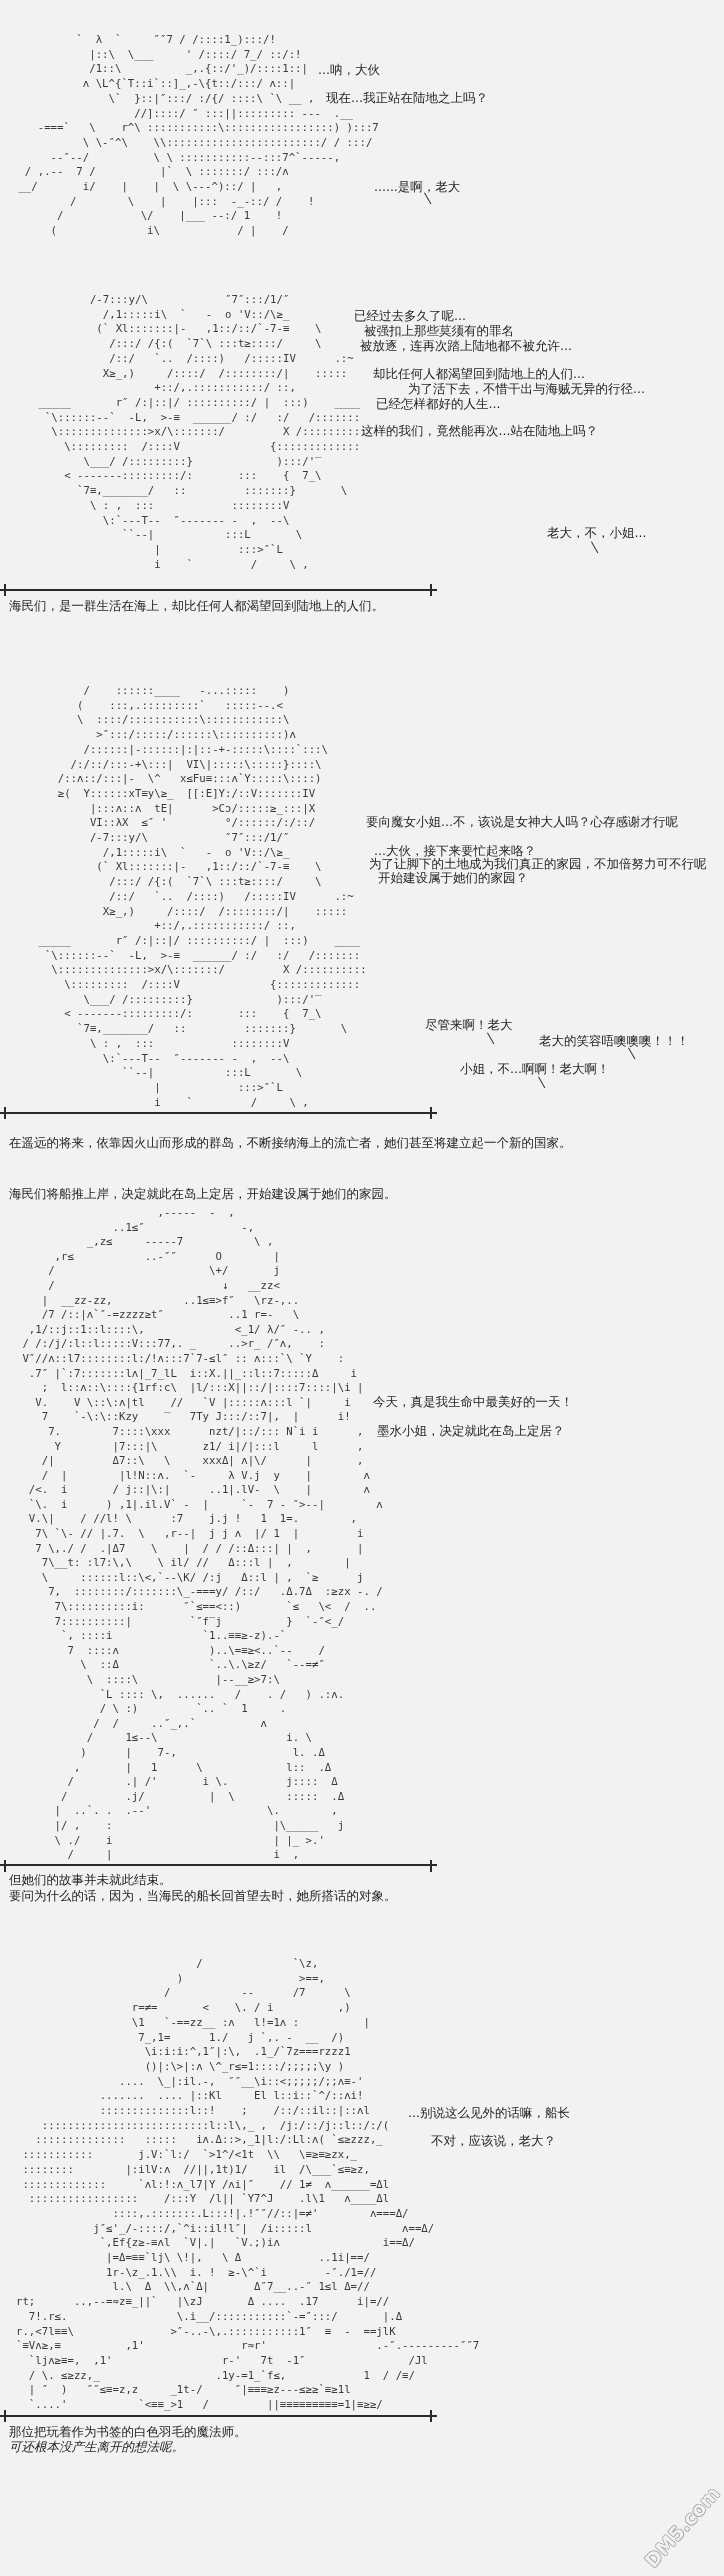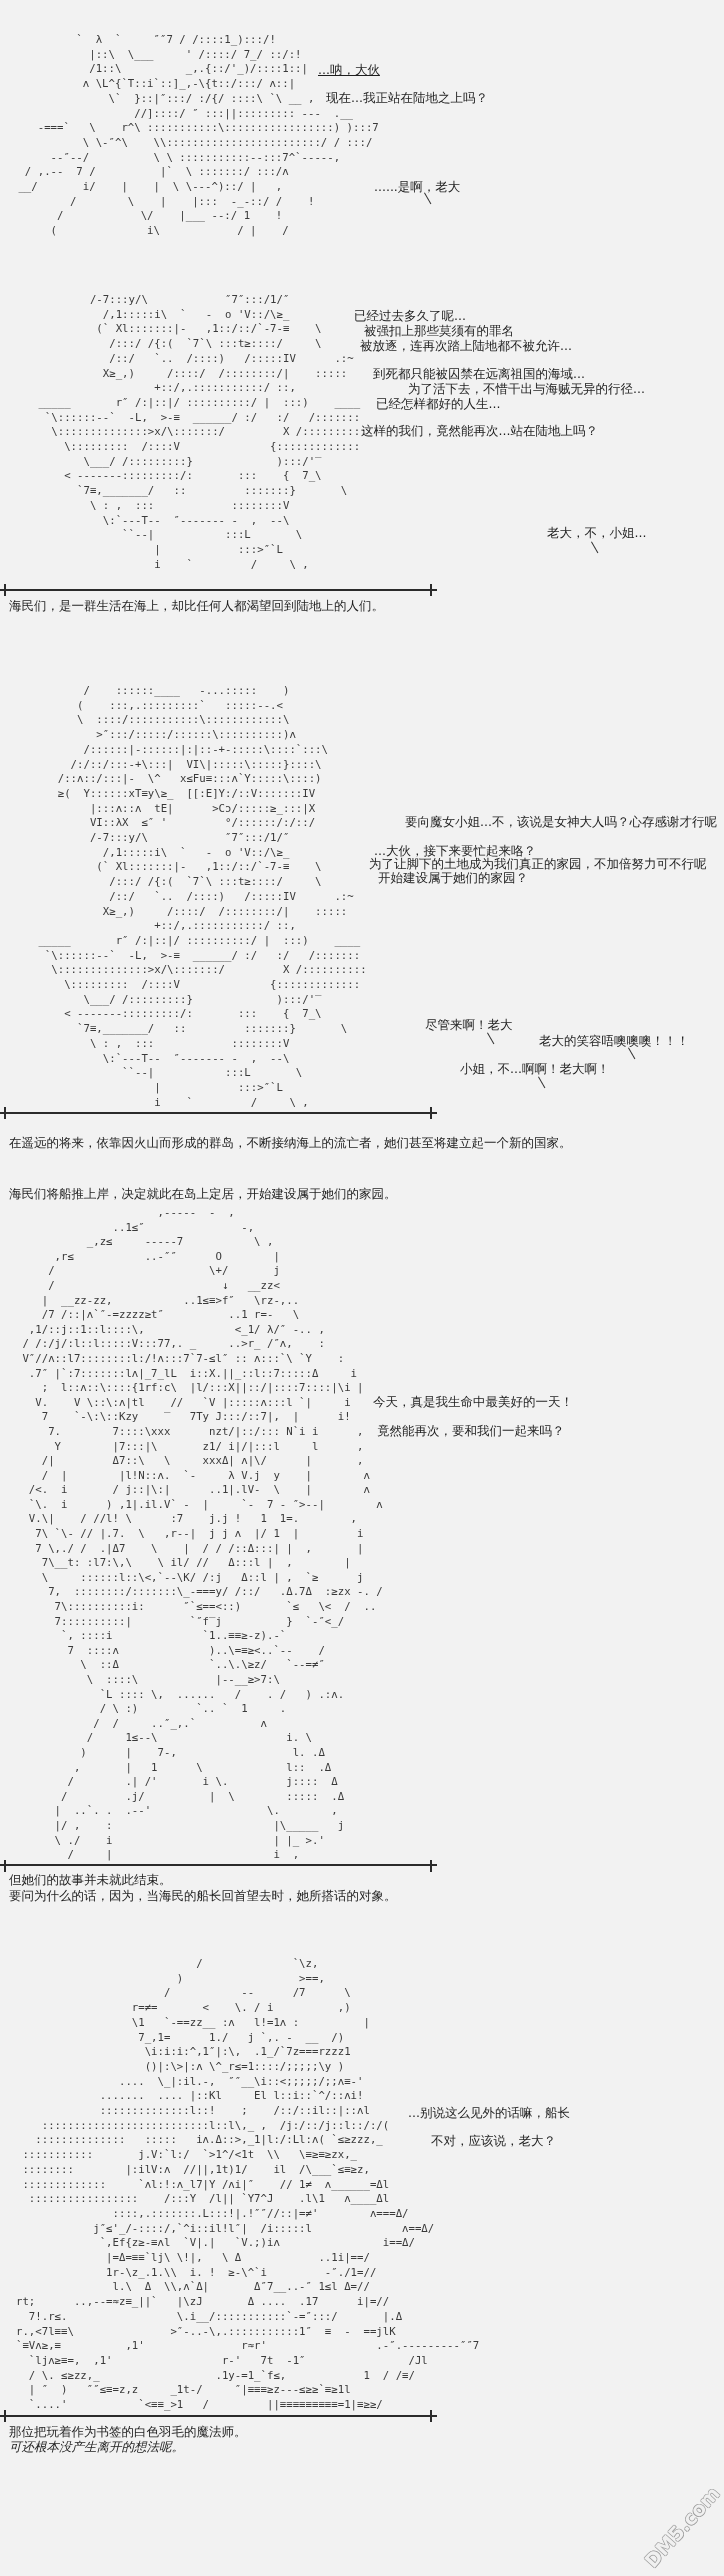--- a/index.html
+++ b/index.html
@@ -44,21 +44,21 @@
                \`  }::|″:::/ :/{/ ::::\ `\ __ ,
                    //]::::/ ″ :::||::::::::: ---  .__
     -===`   \    r^\ :::::::::::\:::::::::::::::::) ):::7
            \ \-″^\    \\::::::::::::::::::::::::/ / :::/
       --″--/          \ \ :::::::::::--:::7^`-----,
   / ,.--  7 /          |`  \ :::::::/ :::/ʌ
  __/       i/    |    |  \ \---^)::/ |   ,
          /        \    |    |:::  -_-::/ /    !
        /            \/    |___ --:/ 1    !
       (              i\            / |    /</pre>
-  <div class="t" style="left:318px;top:63px;text-decoration:underline;">...呐，大伙</div>
+  <div class="t" style="left:318px;top:63px;">...呐，大伙</div>
   <div class="t" style="left:326px;top:91px;">现在...我正站在陆地之上吗？</div>
   <div class="t" style="left:374px;top:180px;text-align:right;">......是啊，老大</div>
   <div class="tail" style="left:424px;top:193px;"></div>
 </section>
 
 <section>
   <pre class="aa" style="left:32px;top:293px;">         /-7:::y/\            ″7″:::/1/″
            /,1:::::i\  `   -  o 'V::/\≥_
           (` Xl:::::::|-   ,1::/::/`-7-≡    \
             /:::/ /{:(  `7`\ :::t≥::::/     \
@@ -73,21 +73,21 @@
      &lt; -------:::::::::/:       :::    {  7_\
        `7≡,_______/   ::         :::::::}       \
          \ : ,  :::            ::::::::V
            \:`---T--  ″------- -  ,  --\
               ``--|           :::L       \
                    |            :::&gt;″`L
                    i    `         /     \ ,</pre>
   <div class="t" style="left:354px;top:309px;">已经过去多久了呢...</div>
   <div class="t" style="left:364px;top:324px;">被强扣上那些莫须有的罪名</div>
   <div class="t" style="left:360px;top:339px;">被放逐，连再次踏上陆地都不被允许...</div>
-  <div class="t" style="left:373px;top:367px;">到死都只能被囚禁在远离祖国的海域...</div>
+  <div class="t" style="left:373px;top:367px;">却比任何人都渴望回到陆地上的人们...</div>
   <div class="t" style="left:384px;top:382px;margin-left:24px;">为了活下去，不惜干出与海贼无异的行径...</div>
   <div class="t" style="left:376px;top:397px;">已经怎样都好的人生...</div>
   <div class="t" style="left:361px;top:424px;">这样的我们，竟然能再次...站在陆地上吗？</div>
   <div class="t" style="left:547px;top:526px;">老大，不，小姐...</div>
   <div class="tail" style="left:591px;top:542px;"></div>
 
   <div>
     <div class="rule" style="top:589px;"></div>
     <div class="tick" style="left:4px;top:584px;"></div>
     <div class="tick" style="left:430px;top:584px;"></div>
@@ -118,21 +118,21 @@
    \::::::::::::::&gt;x/\:::::::/         X /::::::::::
      \:::::::::  /::::V              {:::::::::::::
         \___/ /:::::::::}             ):::/'‾
      &lt; -------:::::::::/:       :::    {  7_\
        `7≡,_______/   ::         :::::::}       \
          \ : ,  :::            ::::::::V
            \:`---T--  ″------- -  ,  --\
               ``--|           :::L       \
                    |            :::&gt;″`L
                    i    `         /     \ ,</pre>
-  <div class="t" style="left:366px;top:815px;margin-left:39px;">要向魔女小姐...不，该说是女神大人吗？心存感谢才行呢</div>
+  <div class="t" style="left:366px;top:815px;">要向魔女小姐...不，该说是女神大人吗？心存感谢才行呢</div>
   <div class="t" style="left:374px;top:844px;">...大伙，接下来要忙起来咯？</div>
   <div class="t" style="left:369px;top:857px;">为了让脚下的土地成为我们真正的家园，不加倍努力可不行呢</div>
   <div class="t" style="left:378px;top:871px;">开始建设属于她们的家园？</div>
   <div class="t" style="left:425px;top:1018px;">尽管来啊！老大</div>
   <div class="tail" style="left:487px;top:1033px;"></div>
   <div class="t" style="left:539px;top:1034px;">老大的笑容唔噢噢噢！！！</div>
   <div class="tail" style="left:628px;top:1048px;"></div>
   <div class="t" style="left:460px;top:1062px;">小姐，不...啊啊！老大啊！</div>
   <div class="tail" style="left:538px;top:1077px;"></div>
 
@@ -185,21 +185,21 @@
            /     1≤--\                    i. \
           )      |    7-,                  l. .Δ
          ,       |   1      \             l::  .Δ
         /        .| /'       i \.         j::::  Δ
        /         .j/          |  \        :::::  .Δ
       |  ..`. .  .--'                  \.        ,
       |/ ,    :                         |\_____   j
       \ ./    i                         | |_ &gt;.'
         /     |                         i  ,</pre>
   <div class="t" style="left:373px;top:1395px;text-align:center;">今天，真是我生命中最美好的一天！</div>
-  <div class="t" style="left:377px;top:1424px;">竟然能再次，要和我们一起来吗？</div>
+  <div class="t" style="left:377px;top:1424px;">墨水小姐，决定就此在岛上定居？</div>
 
   <div>
     <div class="rule" style="top:1864px;"></div>
     <div class="tick" style="left:4px;top:1860px;"></div>
     <div class="tick" style="left:430px;top:1860px;"></div>
   </div>
   <div class="t" style="left:8.9px;top:1873px;">但她们的故事并未就此结束。</div>
   <div class="t" style="left:8.9px;top:1889px;">要问为什么的话，因为，当海民的船长回首望去时，她所搭话的对象。</div>
 </section>
 

